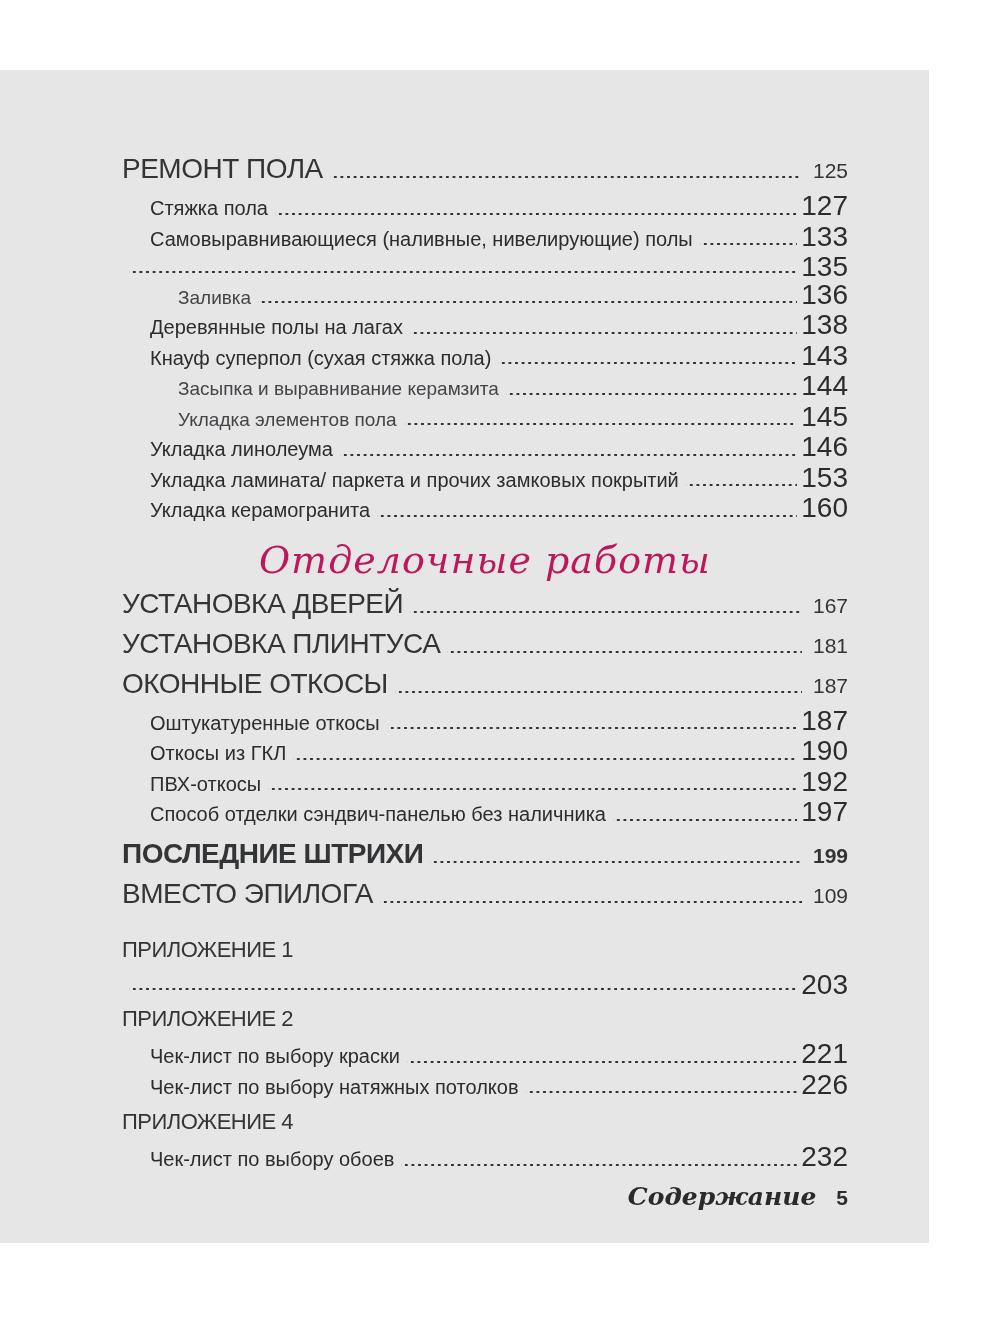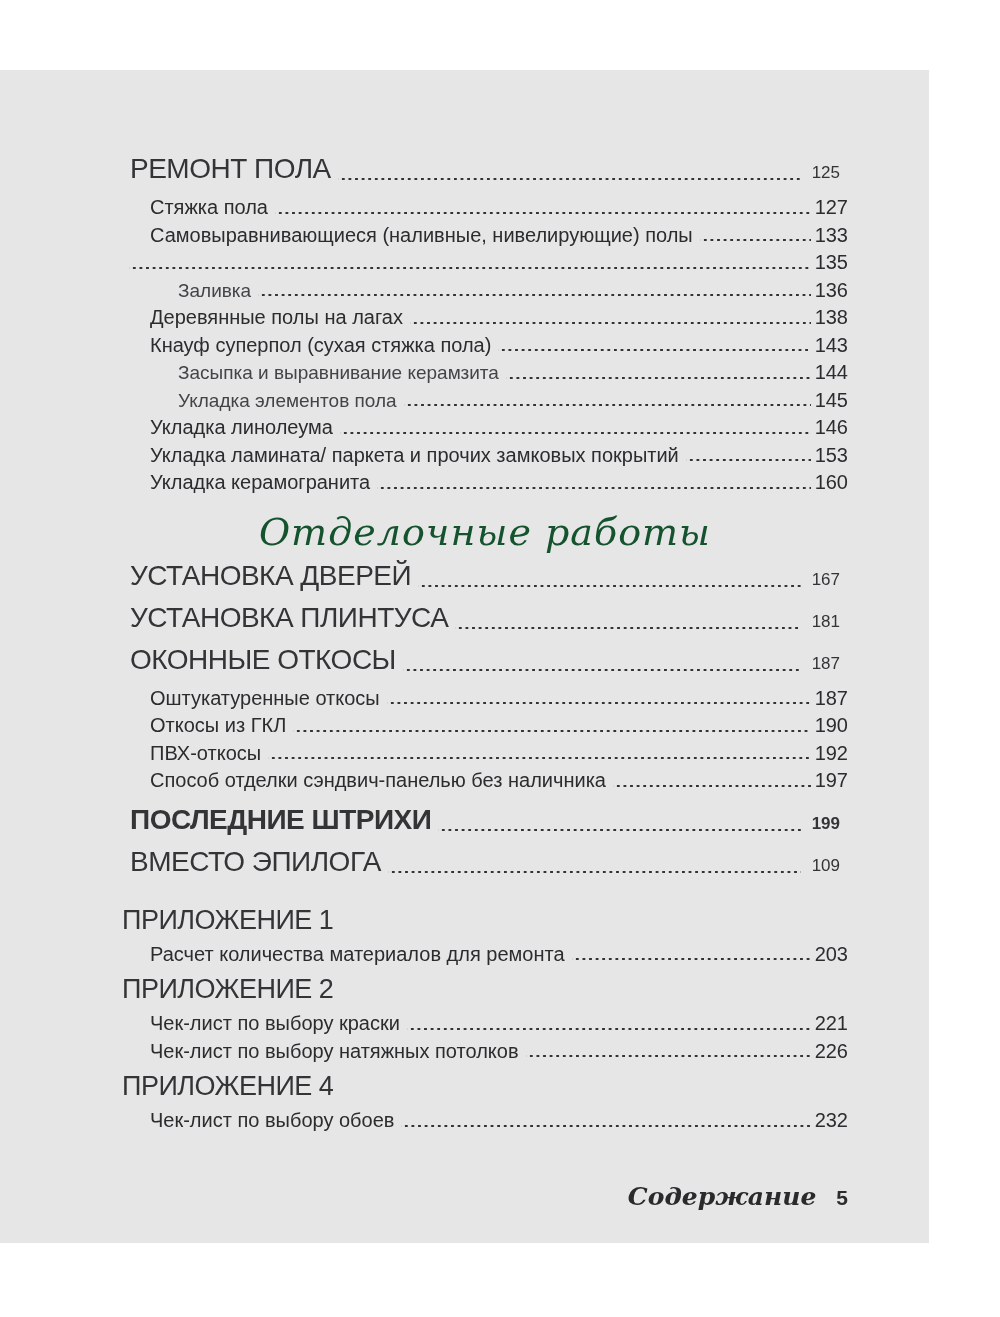--- a/index.html
+++ b/index.html
@@ -16,30 +16,30 @@
   }
   .content{
     position:absolute;left:122px;top:82px;width:726px;
   }
   .row{
     display:flex;align-items:baseline;
   }
   .row .title{white-space:nowrap;}
   
   .h1{
-    margin:4px 8px;
+    margin:4px 0;
     font-size:28px;line-height:34px;
     font-family:"Liberation Sans", sans-serif;
     font-stretch:condensed;
     letter-spacing:-0.5px;
     color:#333436;
   }
   .appendix{
     margin:4px 0;
-    font-size:27px;line-height:34px;
+    font-size:22px;line-height:34px;
     font-stretch:condensed;
     letter-spacing:-0.5px;
     color:#333436;
   }
   .h2{
     font-size:20px;line-height:27.5px;
     color:#2b2c2e;
   }
   .h2 .title{padding-left:28px;}
   .h3{
@@ -53,34 +53,34 @@
   .dots{
     flex:1;align-self:stretch;min-width:12px;
     margin:0 2px 0 7px;
     background-image:radial-gradient(circle, #333 1.15px, rgba(0,0,0,0) 1.5px);
     background-size:6.6px 6px;
     background-repeat:repeat-x;
     background-position:2px calc(100% - 6px);
   }
   .h1 .dots, .appendix .dots{background-position:2px calc(100% - 8px);}
   .pg{
-    font-size:20px;line-height:inherit;white-space:nowrap;
+    font-size:28px;line-height:inherit;white-space:nowrap;
     color:#2b2c2e;padding-left:2px;
     font-stretch:normal;letter-spacing:0;
   }
-  .h1 .pg{font-size:17px;padding-left:9px;color:#333436;}
+  .h1 .pg{font-size:21px;padding-left:9px;color:#333436;}
   
   .part{
     display:block;text-align:center;
     margin:12px 0 4px;
     font-family:"DejaVu Serif", serif;
     font-style:italic;
     font-size:38px;line-height:46px;
     letter-spacing:1px;
-    color:#14532d;
+    color:#be185d;
   }
   .footer{
     position:absolute;top:1112px;right:81px;
     display:flex;align-items:baseline;gap:20px;font-weight:bold;
   }
   .footer .label{
     font-family:"DejaVu Serif", serif;
     font-style:italic;
     font-size:25px;color:#2a2a2c;
   }
@@ -195,21 +195,20 @@
       </div>
       <div class="row h1">
         <span class="title">ВМЕСТО ЭПИЛОГА</span>
         <span class="dots"></span>
         <span class="pg">109</span>
       </div>
       <div class="row appendix sp-l">
         <span class="title">ПРИЛОЖЕНИЕ 1</span>
       </div>
       <div class="row h2">
-        <span class="title">Расчет количества материалов для ремонта</span>
         <span class="dots"></span>
         <span class="pg">203</span>
       </div>
       <div class="row appendix">
         <span class="title">ПРИЛОЖЕНИЕ 2</span>
       </div>
       <div class="row h2">
         <span class="title">Чек-лист по выбору краски</span>
         <span class="dots"></span>
         <span class="pg">221</span>

